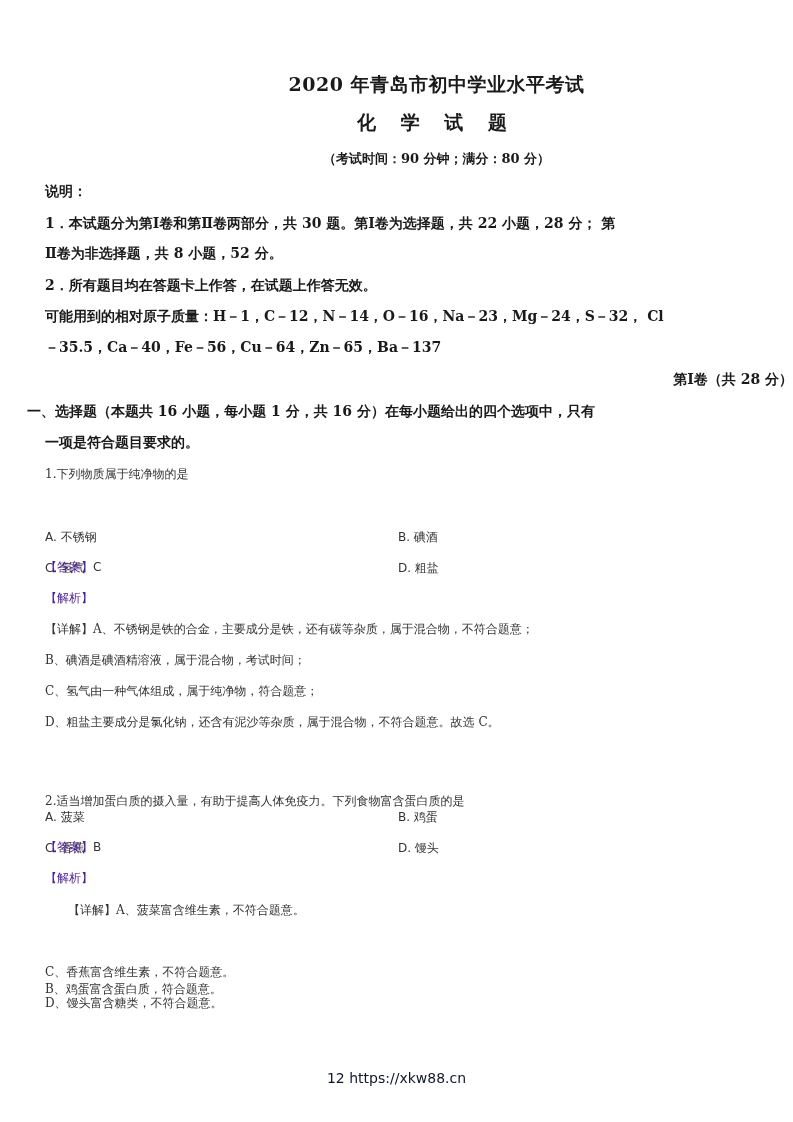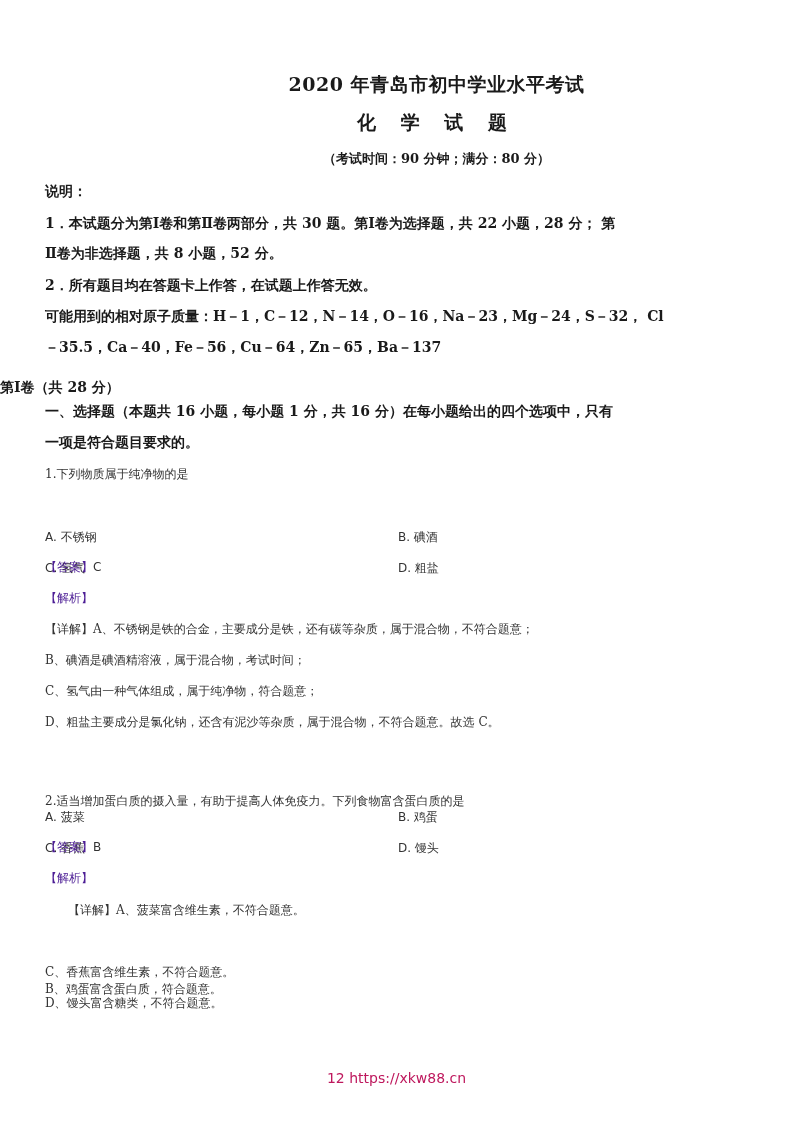--- a/index.html
+++ b/index.html
@@ -8,38 +8,38 @@
     .abs { position: absolute; white-space: nowrap; }
     .title { left: 0; width: 793px; text-align: center; font-weight: bold; margin-left: 40px; }
     .t1 { top: 72px; font-size: 19px; letter-spacing: 0.5px; }
     .t2 { top: 110px; font-size: 19px; letter-spacing: 9px; }
     .t3 { top: 150px; font-size: 13px; font-weight: bold; }
     .bold { font-weight: bold; font-size: 14px; }
     .reg { font-size: 12px; color: #333; }
     .sans { font-family: "DejaVu Sans", "Liberation Sans", sans-serif; margin-top: 32px; }
     .lbl { color: #4c1d95; }
     .footer { left: 0; width: 793px; text-align: center; top: 1070px; font-size: 14px;
-              color: #be185d; font-family: "DejaVu Sans", "Liberation Sans", sans-serif; }
+              color: #0f172a; font-family: "DejaVu Sans", "Liberation Sans", sans-serif; }
   </style>
 </head>
 <body>
 
 <div class="abs title t1">2020 年青岛市初中学业水平考试</div>
 <div class="abs title t2">化 学 试 题</div>
 <div class="abs title t3">（考试时间：90 分钟；满分：80 分）</div>
 
 <div class="abs bold" style="left:45px; top:183px;">说明：</div>
 <div class="abs bold" style="left:45px; top:215px;">1．本试题分为第Ⅰ卷和第Ⅱ卷两部分，共 30 题。第Ⅰ卷为选择题，共 22 小题，28 分；  第</div>
 <div class="abs bold" style="left:45px; top:245px;">Ⅱ卷为非选择题，共 8 小题，52 分。</div>
 <div class="abs bold" style="left:45px; top:277px;">2．所有题目均在答题卡上作答，在试题上作答无效。</div>
 <div class="abs bold" style="left:45px; top:308px;">可能用到的相对原子质量：H－1，C－12，N－14，O－16，Na－23，Mg－24，S－32，  Cl</div>
 <div class="abs bold" style="left:45px; top:339px;">－35.5，Ca－40，Fe－56，Cu－64，Zn－65，Ba－137</div>
 
-<div class="abs bold" style="left:0; width:793px; text-align:left; top:371px;margin-top:8px;">第Ⅰ卷（共 28 分）</div>
-<div class="abs bold" style="left:45px; top:403px;text-align:right;">一、选择题（本题共 16 小题，每小题 1 分，共 16 分）在每小题给出的四个选项中，只有</div>
+<div class="abs bold" style="left:0; width:793px; text-align:right; top:371px;">第Ⅰ卷（共 28 分）</div>
+<div class="abs bold" style="left:27px; top:403px;text-align:right;">一、选择题（本题共 16 小题，每小题 1 分，共 16 分）在每小题给出的四个选项中，只有</div>
 <div class="abs bold" style="left:45px; top:434px;">一项是符合题目要求的。</div>
 
 <div class="abs reg" style="left:45px; top:466px;">1.下列物质属于纯净物的是</div>
 <div class="abs reg sans" style="left:45px; top:497px;">A.  不锈钢</div>
 <div class="abs reg sans" style="left:398px; top:497px;">B.  碘酒</div>
 <div class="abs reg sans" style="left:45px; top:528px;">C.  氢气</div>
 <div class="abs reg sans" style="left:398px; top:528px;">D.  粗盐</div>
 <div class="abs reg" style="left:45px; top:559px;">
   <span class="lbl">【答案】</span><span class="sans">C</span>
 </div>

